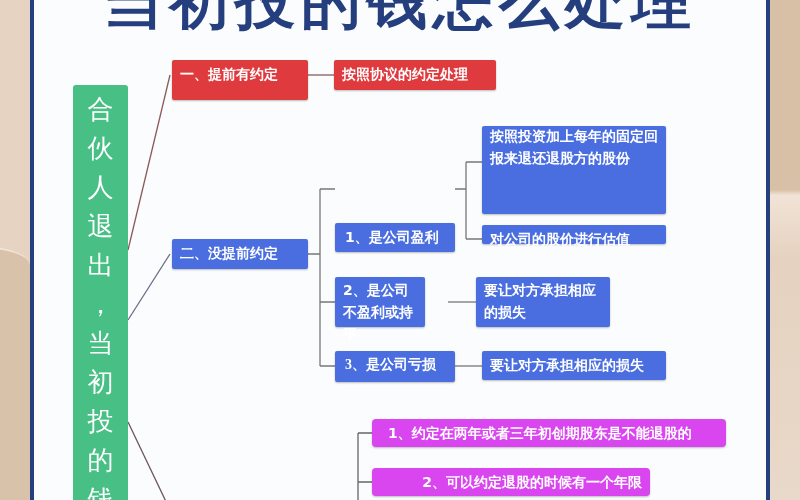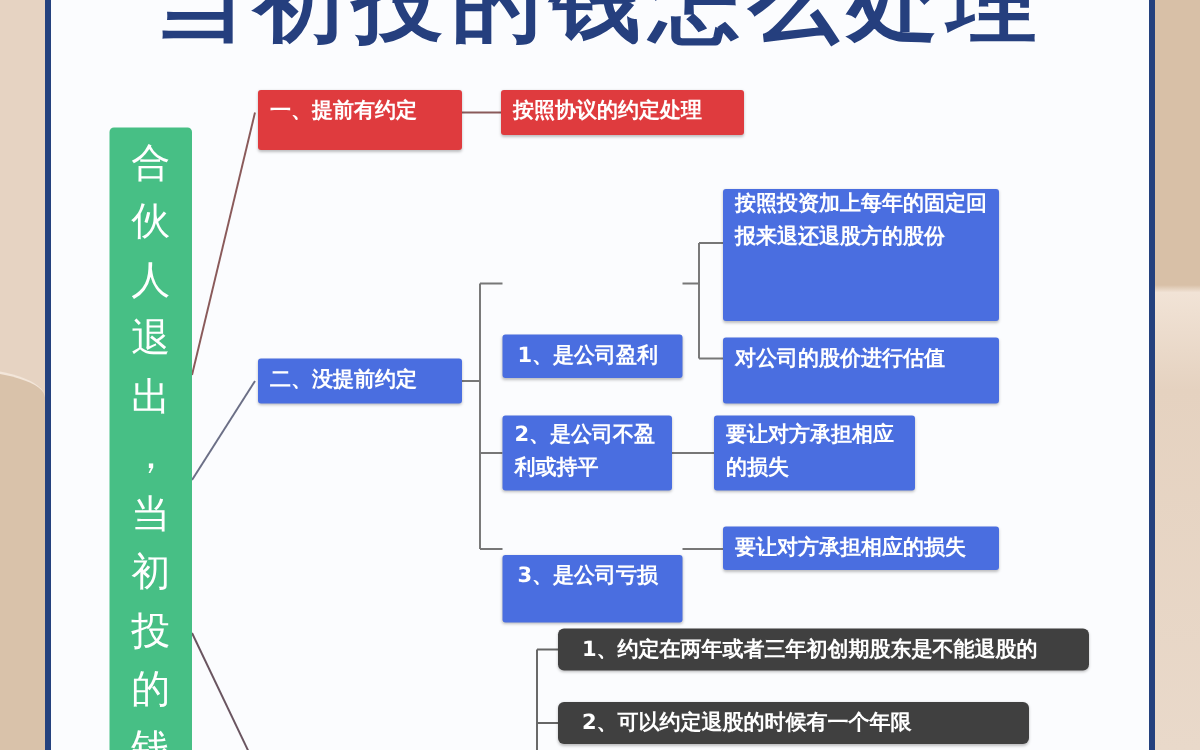--- a/index.html
+++ b/index.html
@@ -28,21 +28,21 @@
     font-size: 60px; font-weight: bold; color: #253f7e; letter-spacing: 6px;
     line-height: 70px; white-space: nowrap;
   }
   .node {
     position: absolute; color: #fff; font-weight: bold; font-size: 14px;
     line-height: 22px; padding: 3px 8px; box-sizing: border-box;
     border-radius: 2px; box-shadow: 0 1px 2px rgba(0,0,0,0.25);
   }
   .red { background: #df3b3e; }
   .blue { background: #4a6ee0; }
-  .purple { background: #404040; padding-left: 16px; }
+  .purple { background: #d946ef; padding-left: 16px; }
   .root {
     position: absolute; left: 73px; top: 85px; width: 55px; height: 440px;
     background: #47bf85; border-radius: 3px; color: #fff;
     font-size: 26px; text-align: center; line-height: 39px; padding-top: 5px;
     box-sizing: border-box;
   }
   .root span { display: block; }
   svg.lines { position: absolute; left: 0; top: 0; }
 </style>
 </head>
@@ -89,22 +89,22 @@
 
 </div>
 
 <div class="node red" style="left:172px;top:60px;width:136px;height:40px;">一、提前有约定</div>
 <div class="node red" style="left:334px;top:60px;width:162px;height:30px;">按照协议的约定处理</div>
 
 <div class="node blue" style="left:172px;top:239px;width:136px;height:30px;">二、没提前约定</div>
 
 <div class="node blue" style="left:335px;top:175px;width:120px;height:29px;padding-left:10px;margin-top:48px;">1、是公司盈利</div>
 <div class="node blue" style="left:482px;top:126px;width:184px;height:88px;padding:0 8px;font-family:Liberation Serif, serif;">按照投资加上每年的固定回报来退还退股方的股份</div>
-<div class="node blue" style="left:482px;top:225px;width:184px;height:44px;">对公司的股价进行估值</div>
+<div class="node blue" style="left:482px;top:225px;width:184px;height:19px;">对公司的股价进行估值</div>
 
-<div class="node blue" style="left:335px;top:277px;width:113px;height:50px;padding:2px 8px;">2、是公司不盈利或持平</div>
+<div class="node blue" style="left:335px;top:277px;width:90px;height:50px;padding:2px 8px;">2、是公司不盈利或持平</div>
 <div class="node blue" style="left:476px;top:277px;width:134px;height:50px;padding:2px 8px;">要让对方承担相应的损失</div>
 
-<div class="node blue" style="left:335px;top:370px;width:120px;height:45px;padding-left:10px;">3、是公司亏损</div>
+<div class="node blue" style="left:335px;top:351px;width:120px;height:31px;padding-left:10px;font-family:Liberation Serif, serif;">3、是公司亏损</div>
 <div class="node blue" style="left:482px;top:351px;width:184px;height:29px;">要让对方承担相应的损失</div>
 
 <div class="node purple" style="left:372px;top:419px;width:354px;height:28px;border-radius:4px;">1、约定在两年或者三年初创期股东是不能退股的</div>
-<div class="node purple" style="left:372px;top:468px;width:314px;height:28px;border-radius:4px;">2、可以约定退股的时候有一个年限</div>
+<div class="node purple" style="left:372px;top:468px;width:278px;height:28px;border-radius:4px;text-align:right;">2、可以约定退股的时候有一个年限</div>
 
 </body></html>

